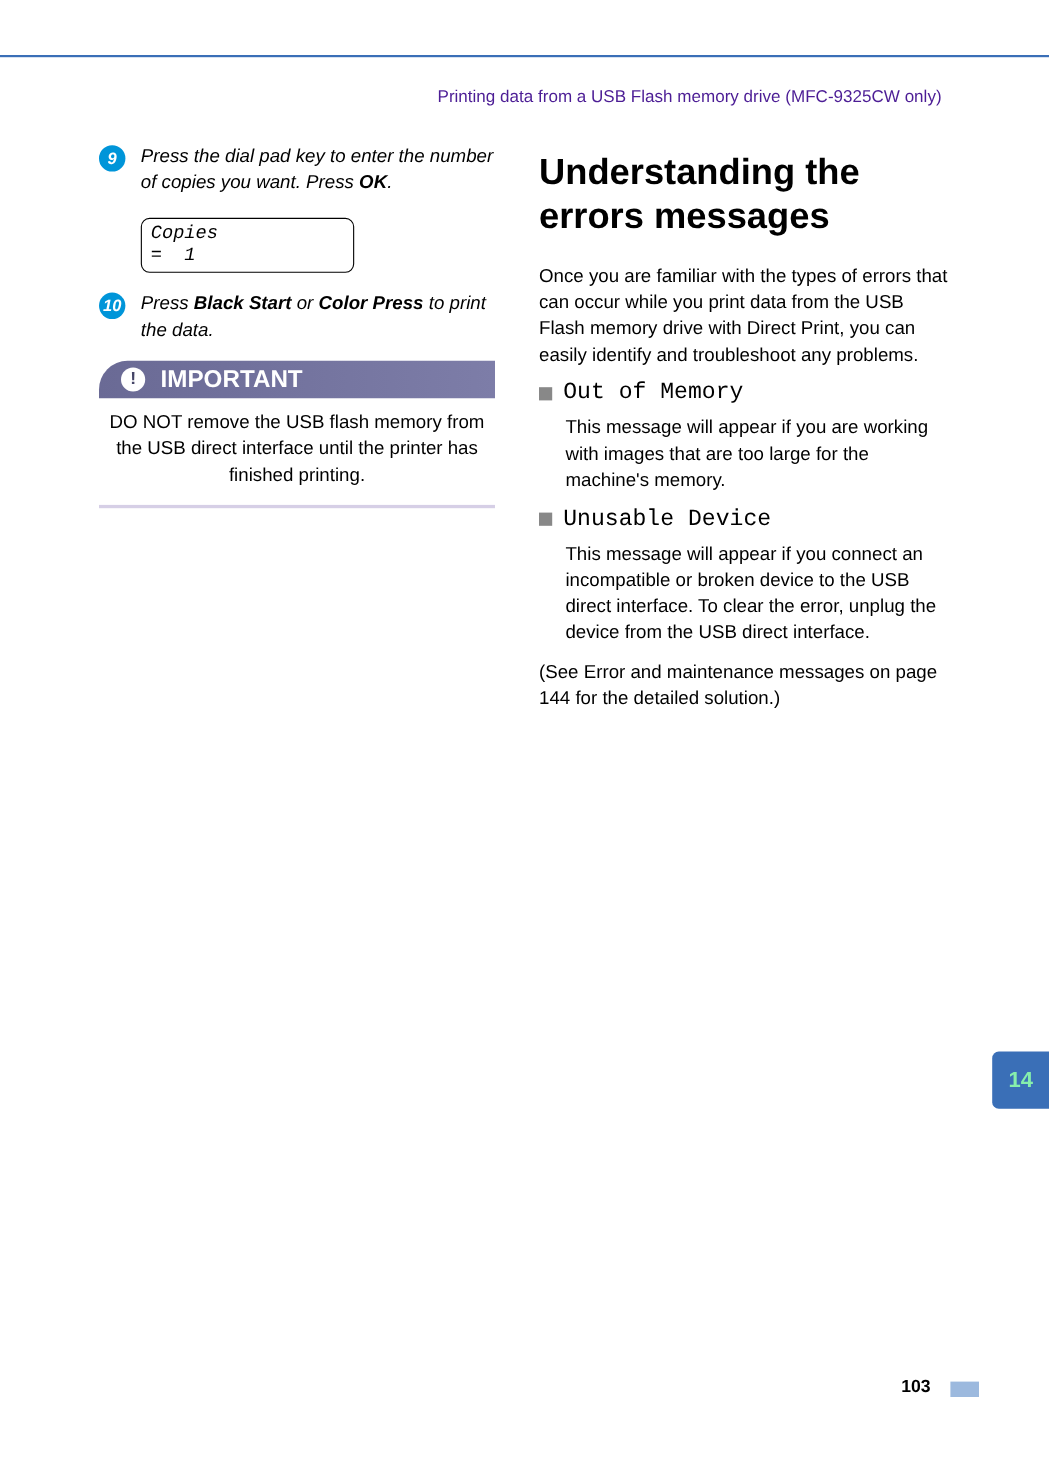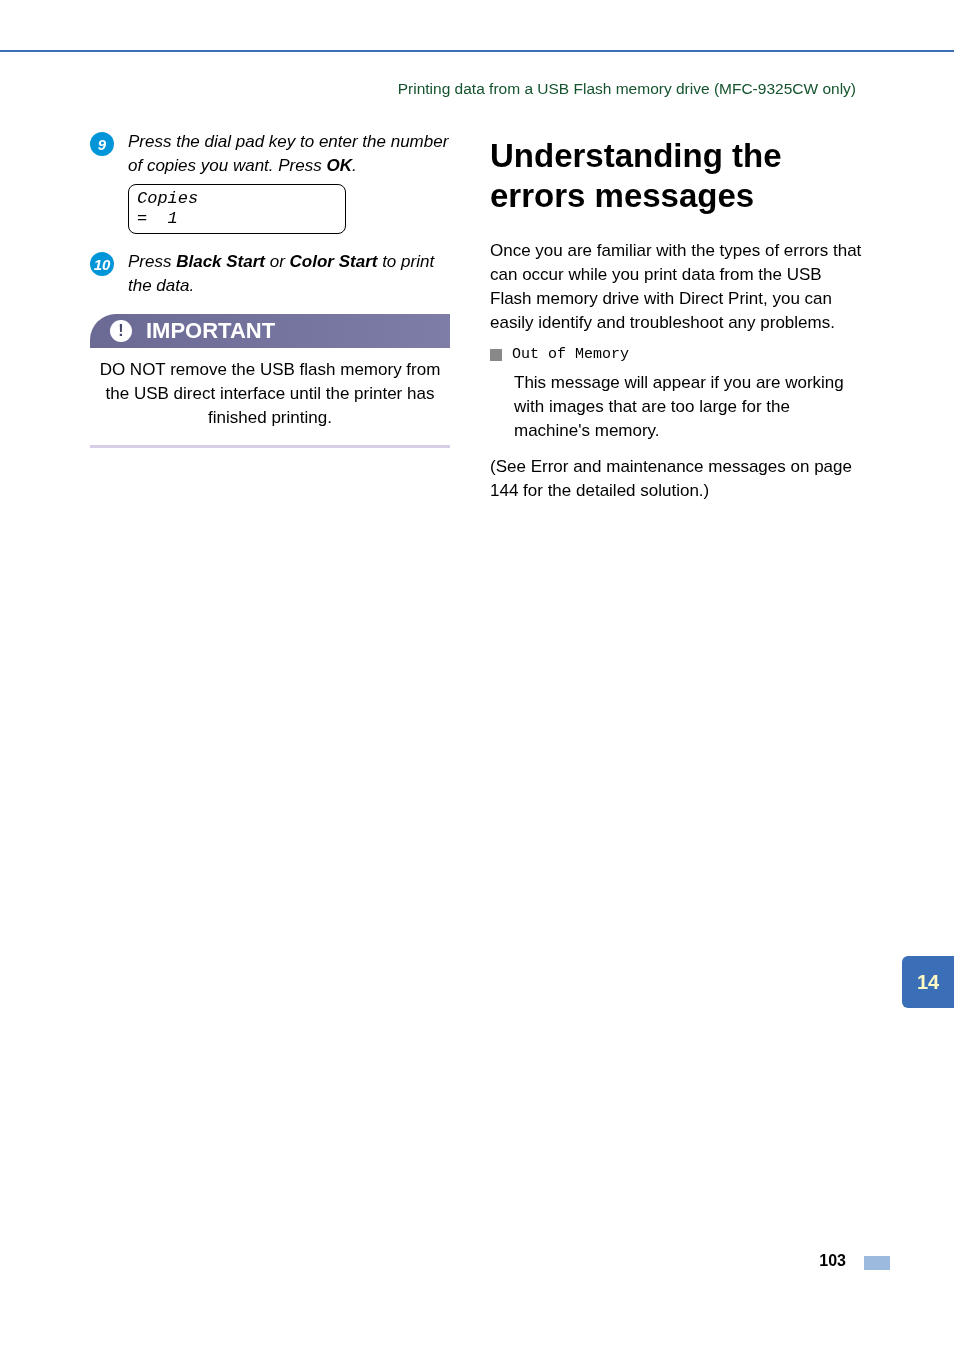--- a/index.html
+++ b/index.html
@@ -18,21 +18,21 @@
     left: 0;
     right: 0;
     height: 2px;
     background: #3a6fb7;
   }
   .header-text {
     position: absolute;
     top: 80px;
     right: 98px;
     font-size: 15.5px;
-    color: #14532d;
+    color: #4c1d95;
   }
   .content {
     position: absolute;
     top: 130px;
     left: 90px;
     right: 90px;
     display: flex;
     gap: 40px;
   }
   .column {
@@ -67,22 +67,22 @@
     line-height: 1.4;
     font-style: italic;
   }
   .lcd-box {
     border: 1.5px solid #000;
     border-radius: 8px;
     padding: 4px 8px;
     font-family: "Courier New", monospace;
     font-size: 17px;
     line-height: 1.2;
-    margin-top: 6px;
-    width: 218px;
+    margin-top: 20px;
+    width: 194px;
     white-space: pre;
   }
   .important-box {
     margin-top: 14px;
     border-bottom: 3px solid #d6cfe6;
   }
   .important-header {
     background: linear-gradient(90deg, #6a6a95 0%, #7d7da8 100%);
     color: #fff;
     font-weight: bold;
@@ -131,39 +131,39 @@
   }
   .square-bullet {
     width: 12px;
     height: 12px;
     background: #888;
     margin-right: 10px;
     flex-shrink: 0;
   }
   .mono {
     font-family: "Courier New", monospace;
-    font-size: 15px;
+    font-size: 21px;
   }
   .error-desc {
     margin-left: 24px;
     line-height: 1.4;
     margin-bottom: 12px;
   }
   .see-also {
     line-height: 1.4;
   }
   .italic { }
   .side-tab {
     position: absolute;
     right: 0;
     top: 956px;
     width: 52px;
     height: 52px;
     background: #3a6fb7;
-    color: #fef9c3;
+    color: #86efac;
     font-size: 20px;
     font-weight: bold;
     display: flex;
     align-items: center;
     justify-content: center;
     border-radius: 6px 0 0 6px;
   }
   .page-number {
     position: absolute;
     bottom: 78px;
@@ -195,21 +195,21 @@
       <div class="step-body">
         <span>Press the dial pad key to enter the number of copies you want. Press </span><b>OK</b><span>.</span>
         <div class="lcd-box">Copies
 =  1</div>
       </div>
     </div>
 
     <div class="step">
       <div class="step-marker">10</div>
       <div class="step-body">
-        <span>Press </span><b>Black Start</b><span> or </span><b>Color Start</b><span> to print the data.</span>
+        <span>Press </span><b>Black Start</b><span> or </span><b>Color Press</b><span> to print the data.</span>
       </div>
     </div>
 
     <div class="important-box">
       <div class="important-header">
         <span class="important-icon">!</span>
         <span>IMPORTANT</span>
       </div>
       <div class="important-body">DO NOT remove the USB flash memory from the USB direct interface until the printer has finished printing.</div>
     </div>
@@ -221,20 +221,27 @@
     <div class="para">Once you are familiar with the types of errors that can occur while you print data from the USB Flash memory drive with Direct Print, you can easily identify and troubleshoot any problems.</div>
 
     <div class="error-item">
       <div class="error-label-row">
         <span class="square-bullet"></span>
         <span class="mono">Out of Memory</span>
       </div>
       <div class="error-desc">This message will appear if you are working with images that are too large for the machine's memory.</div>
     </div>
 
+    <div class="error-item">
+      <div class="error-label-row">
+        <span class="square-bullet"></span>
+        <span class="mono">Unusable Device</span>
+      </div>
+      <div class="error-desc">This message will appear if you connect an incompatible or broken device to the USB direct interface. To clear the error, unplug the device from the USB direct interface.</div>
+    </div>
 
     <div class="see-also">
       <span>(See </span><span class="italic">Error and maintenance messages</span><span> on page 144 for the detailed solution.)</span>
     </div>
   </div>
 </div>
 
 <div class="side-tab">14</div>
 <div class="page-number">103</div>
 <div class="page-decoration"></div>

